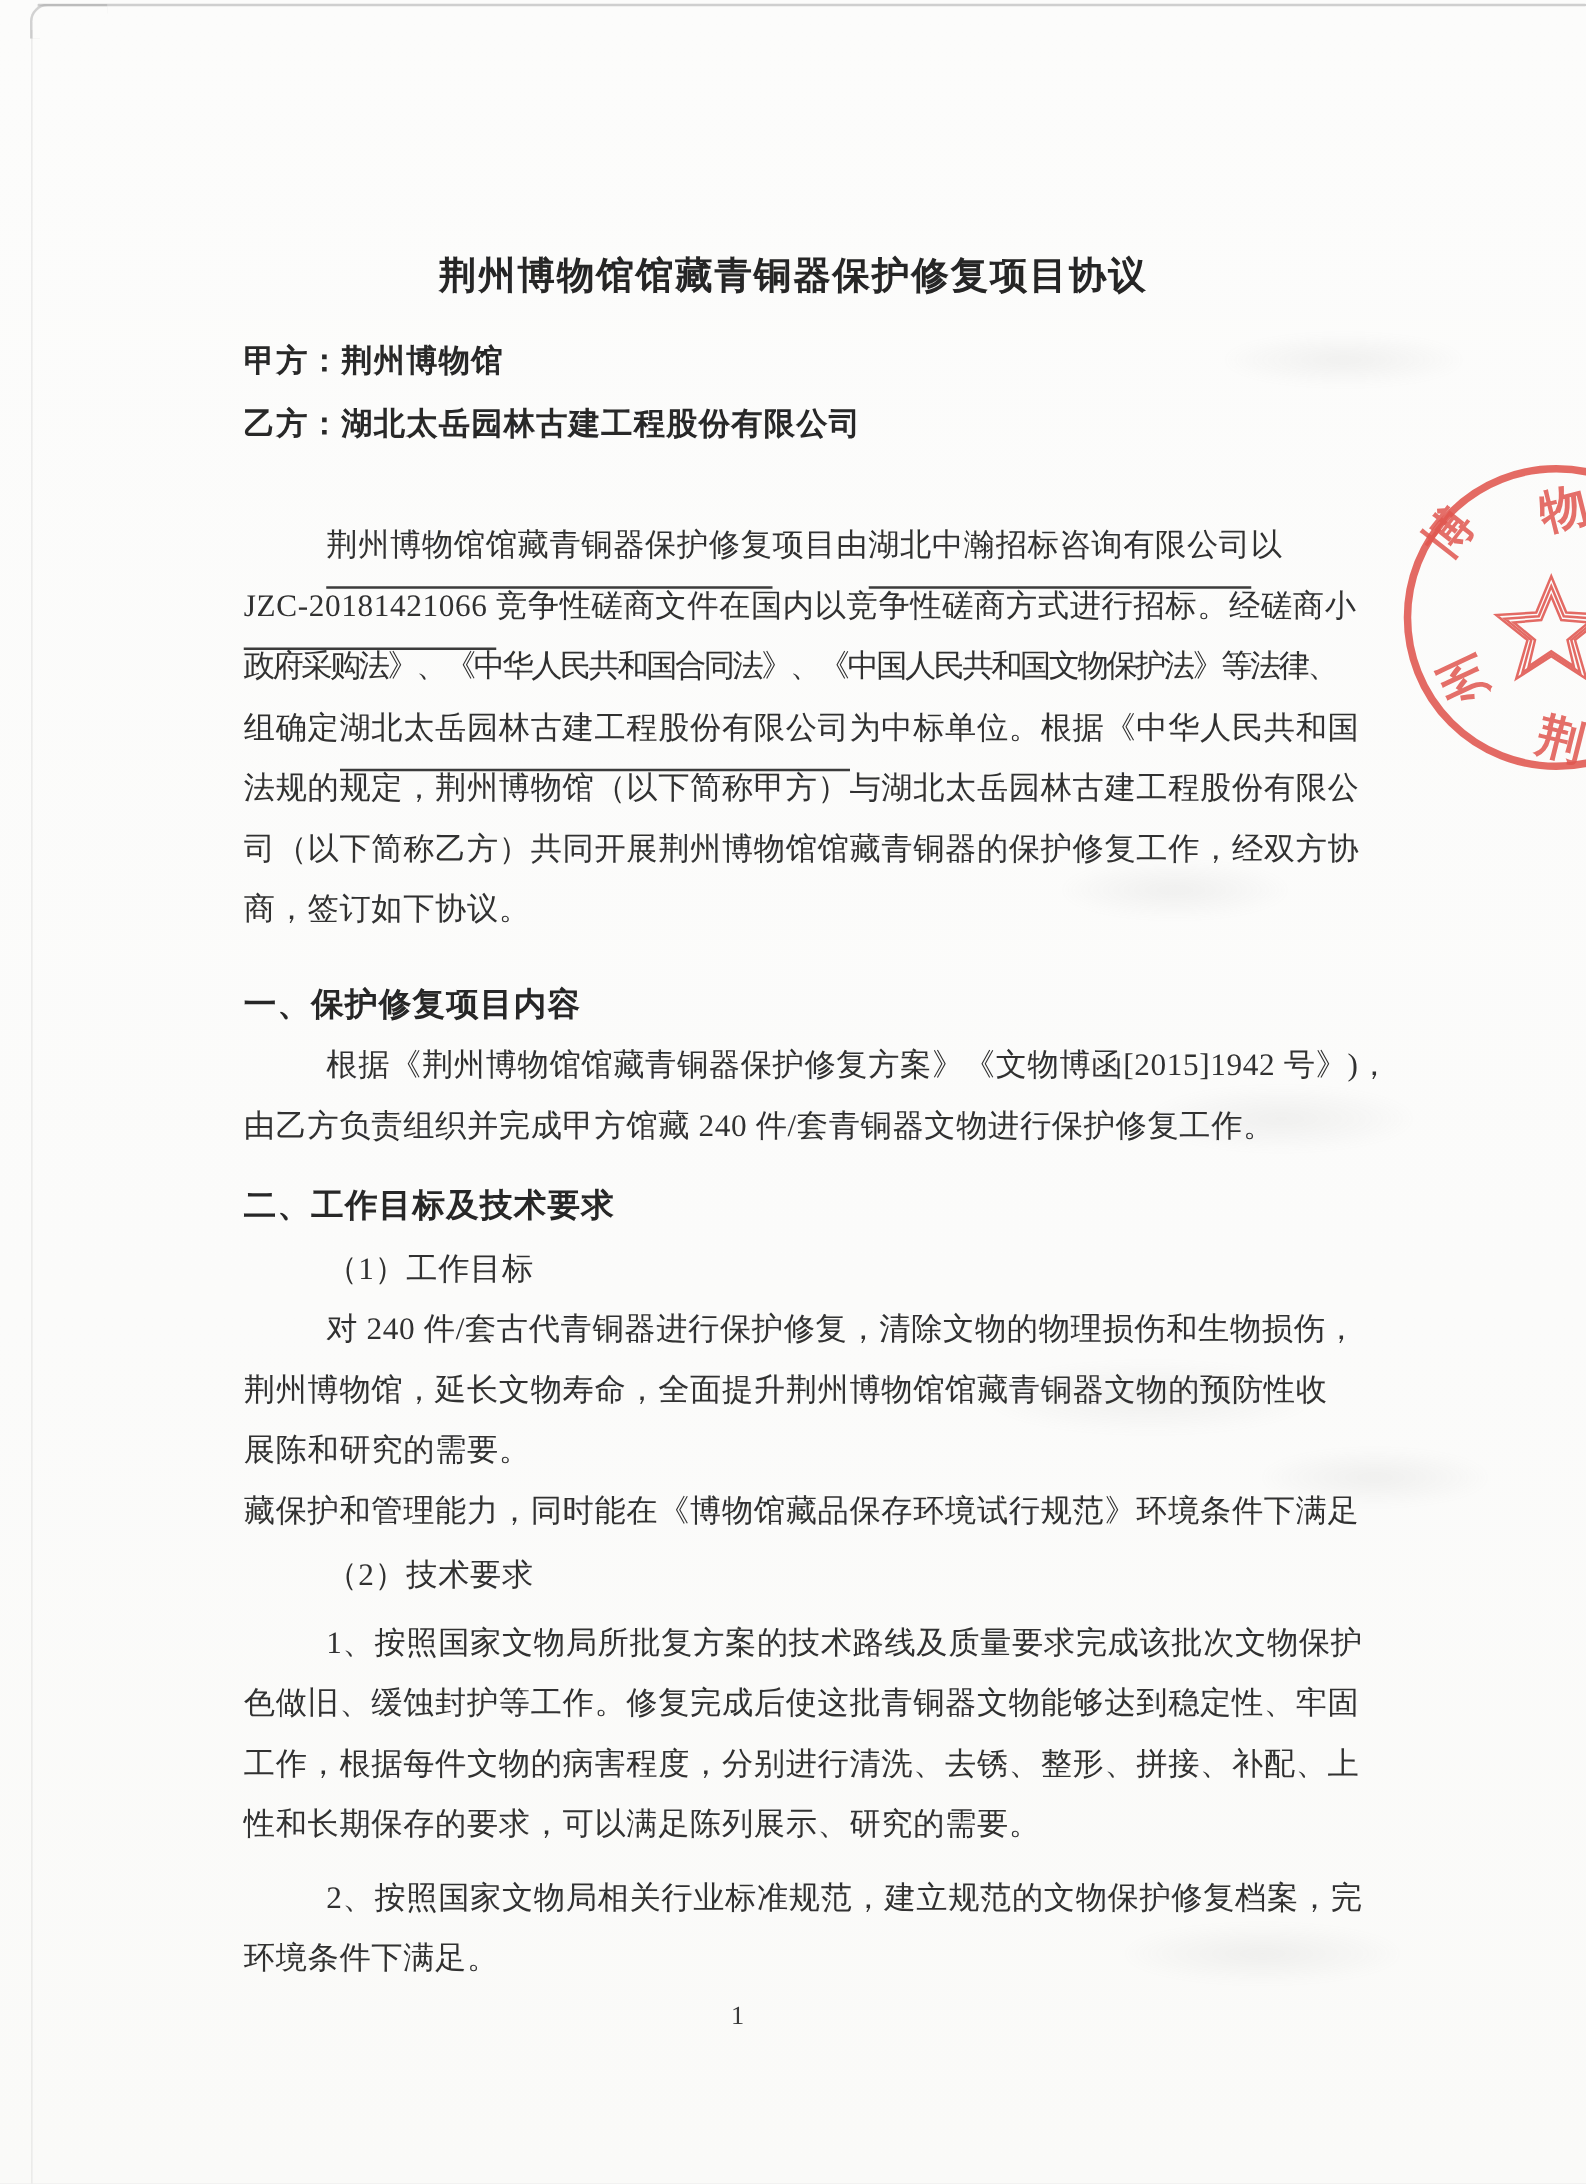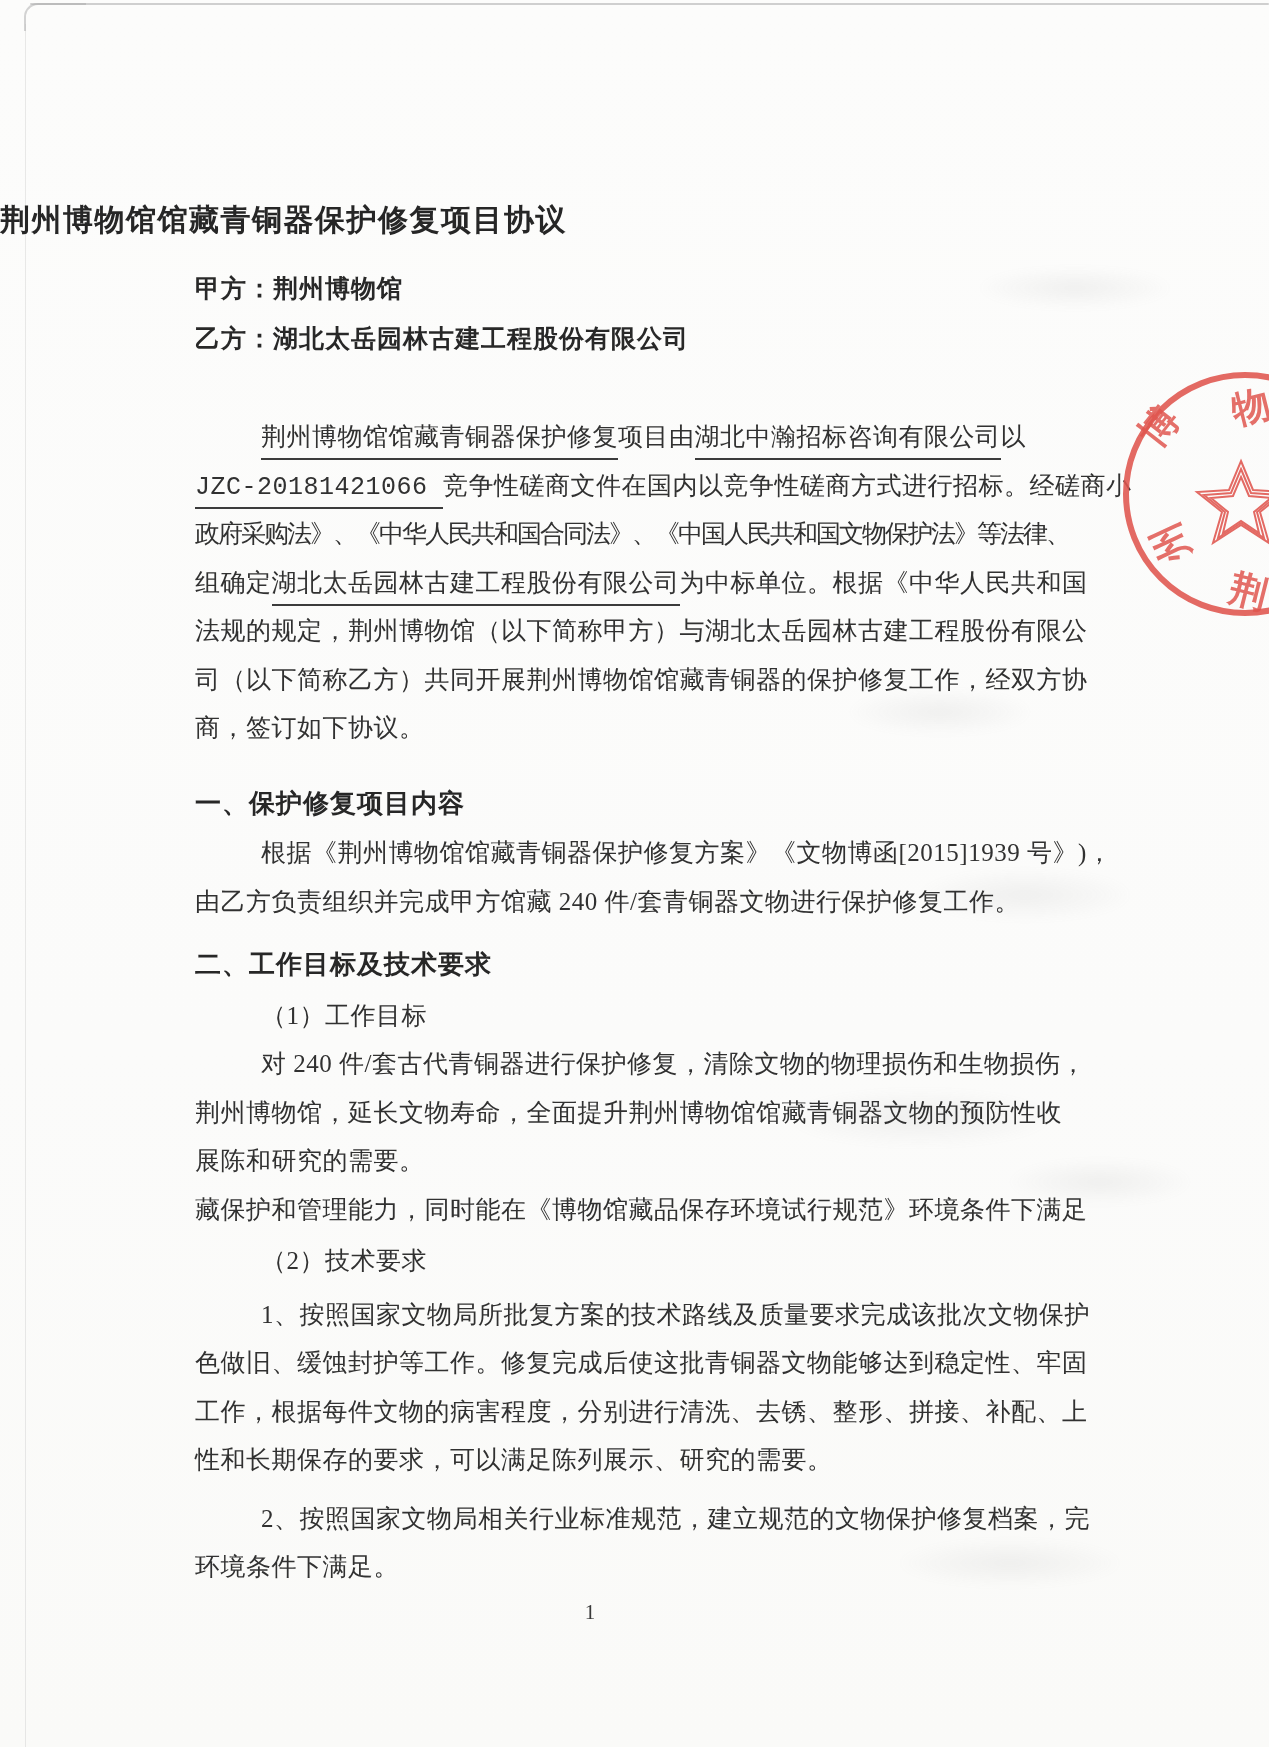--- a/index.html
+++ b/index.html
@@ -12,40 +12,40 @@
     font-family:"Liberation Serif", serif;
     color:#303030;
   }
   
   .scan-top{position:absolute;top:3px;left:30px;right:0;height:2px;background:#9a9a9a;opacity:.45;border-radius:2px;}
   .scan-corner{position:absolute;top:3px;left:24px;width:60px;height:26px;border-left:2px solid #aaa;border-top:2px solid #aaa;border-top-left-radius:14px;opacity:.5;}
   .scan-left{position:absolute;top:24px;left:25px;width:1px;bottom:0;background:#bbb;opacity:.30;}
   .ghost{position:absolute;filter:blur(4px);opacity:.10;background:radial-gradient(ellipse at center, #8a8a8a 0%, rgba(160,160,160,.35) 55%, transparent 75%);border-radius:50%;}
   
   .title{
-    position:absolute;top:200px;left:0;width:1269px;
+    position:absolute;top:200px;left:0;width:1269px;text-align:center;
     font-family:"Liberation Sans", sans-serif;font-weight:bold;
     font-size:30px;letter-spacing:1.5px;color:#262626;
   }
   .party{
     position:absolute;left:195px;
     font-family:"Liberation Sans", sans-serif;font-weight:bold;
     font-size:25px;letter-spacing:1px;color:#282828;white-space:nowrap;
   }
   .party-a{top:272px;}
   .party-b{top:322px;}
   .main{position:absolute;left:195px;top:413px;width:900px;}
   .line{height:48.5px;line-height:48.5px;font-size:25px;letter-spacing:.5px;white-space:nowrap;color:#313131;}
   .indent{text-indent:66px;}
   .tight{letter-spacing:-2px;}
   .heading{
     font-family:Liberation Mono, monospace;font-weight:bold;
     font-size:26px;letter-spacing:1px;color:#272727;
   }
-  .ul{border-bottom:2px solid #3c3c3c;padding-bottom:5px;font-family:Liberation Mono, monospace;}
+  .ul{border-bottom:2px solid #3c3c3c;padding-bottom:19px;}
   .pageno{position:absolute;left:0;top:1600px;width:1180px;text-align:center;font-size:21px;color:#3a3a3a;}
   
   .stamp{position:absolute;left:1110px;top:362px;width:290px;height:270px;pointer-events:none;}
   .stamp text{font-family:"Liberation Serif", serif;font-weight:bold;}
 </style>
 </head>
 <body>
 
 <div class="page">
 
@@ -69,21 +69,21 @@
 
     <div class="line indent"><span class="ul">荆州博物馆馆藏青铜器保护修复</span><span>项目由</span><span class="ul">湖北中瀚招标咨询有限公司</span><span>以</span></div>
     <div class="line"><span class="ul">JZC-20181421066 </span><span>竞争性磋商文件在国内以竞争性磋商方式进行招标。经磋商小</span></div>
     <div class="line tight">政府采购法》、《中华人民共和国合同法》、《中国人民共和国文物保护法》等法律、</div>
     <div class="line"><span>组确定</span><span class="ul">湖北太岳园林古建工程股份有限公司</span><span>为中标单位。根据《中华人民共和国</span></div>
     <div class="line">法规的规定，荆州博物馆（以下简称甲方）与湖北太岳园林古建工程股份有限公</div>
     <div class="line">司（以下简称乙方）共同开展荆州博物馆馆藏青铜器的保护修复工作，经双方协</div>
     <div class="line">商，签订如下协议。</div>
 
     <div class="line heading" style="margin-top:28px;">一、保护修复项目内容</div>
-    <div class="line indent">根据《荆州博物馆馆藏青铜器保护修复方案》《文物博函[2015]1939 号》)，</div>
+    <div class="line indent">根据《荆州博物馆馆藏青铜器保护修复方案》《文物博函[2015]1942 号》)，</div>
     <div class="line">由乙方负责组织并完成甲方馆藏 240 件/套青铜器文物进行保护修复工作。</div>
 
     <div class="line heading" style="margin-top:16px;">二、工作目标及技术要求</div>
     <div class="line indent" style="margin-top:1px;">（1）工作目标</div>
     <div class="line indent">对 240 件/套古代青铜器进行保护修复，清除文物的物理损伤和生物损伤，</div>
     <div class="line">荆州博物馆，延长文物寿命，全面提升荆州博物馆馆藏青铜器文物的预防性收</div>
     <div class="line">展陈和研究的需要。</div>
     <div class="line">藏保护和管理能力，同时能在《博物馆藏品保存环境试行规范》环境条件下满足</div>
     <div class="line indent" style="margin-top:3px;">（2）技术要求</div>
     <div class="line indent" style="margin-top:5px;">1、按照国家文物局所批复方案的技术路线及质量要求完成该批次文物保护</div>

